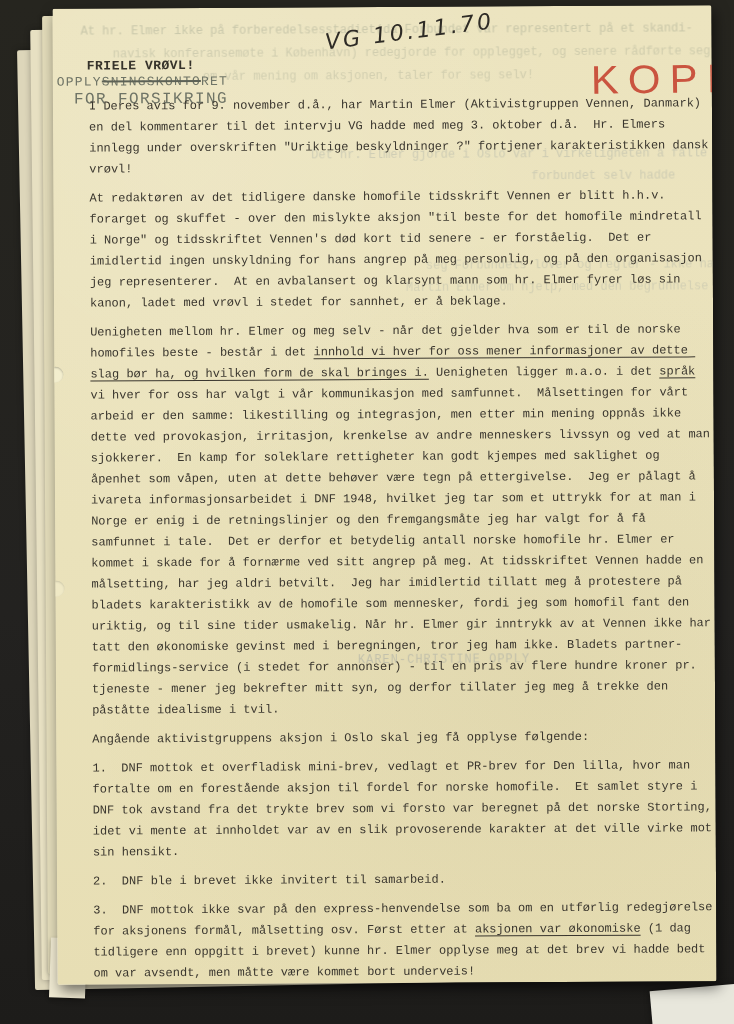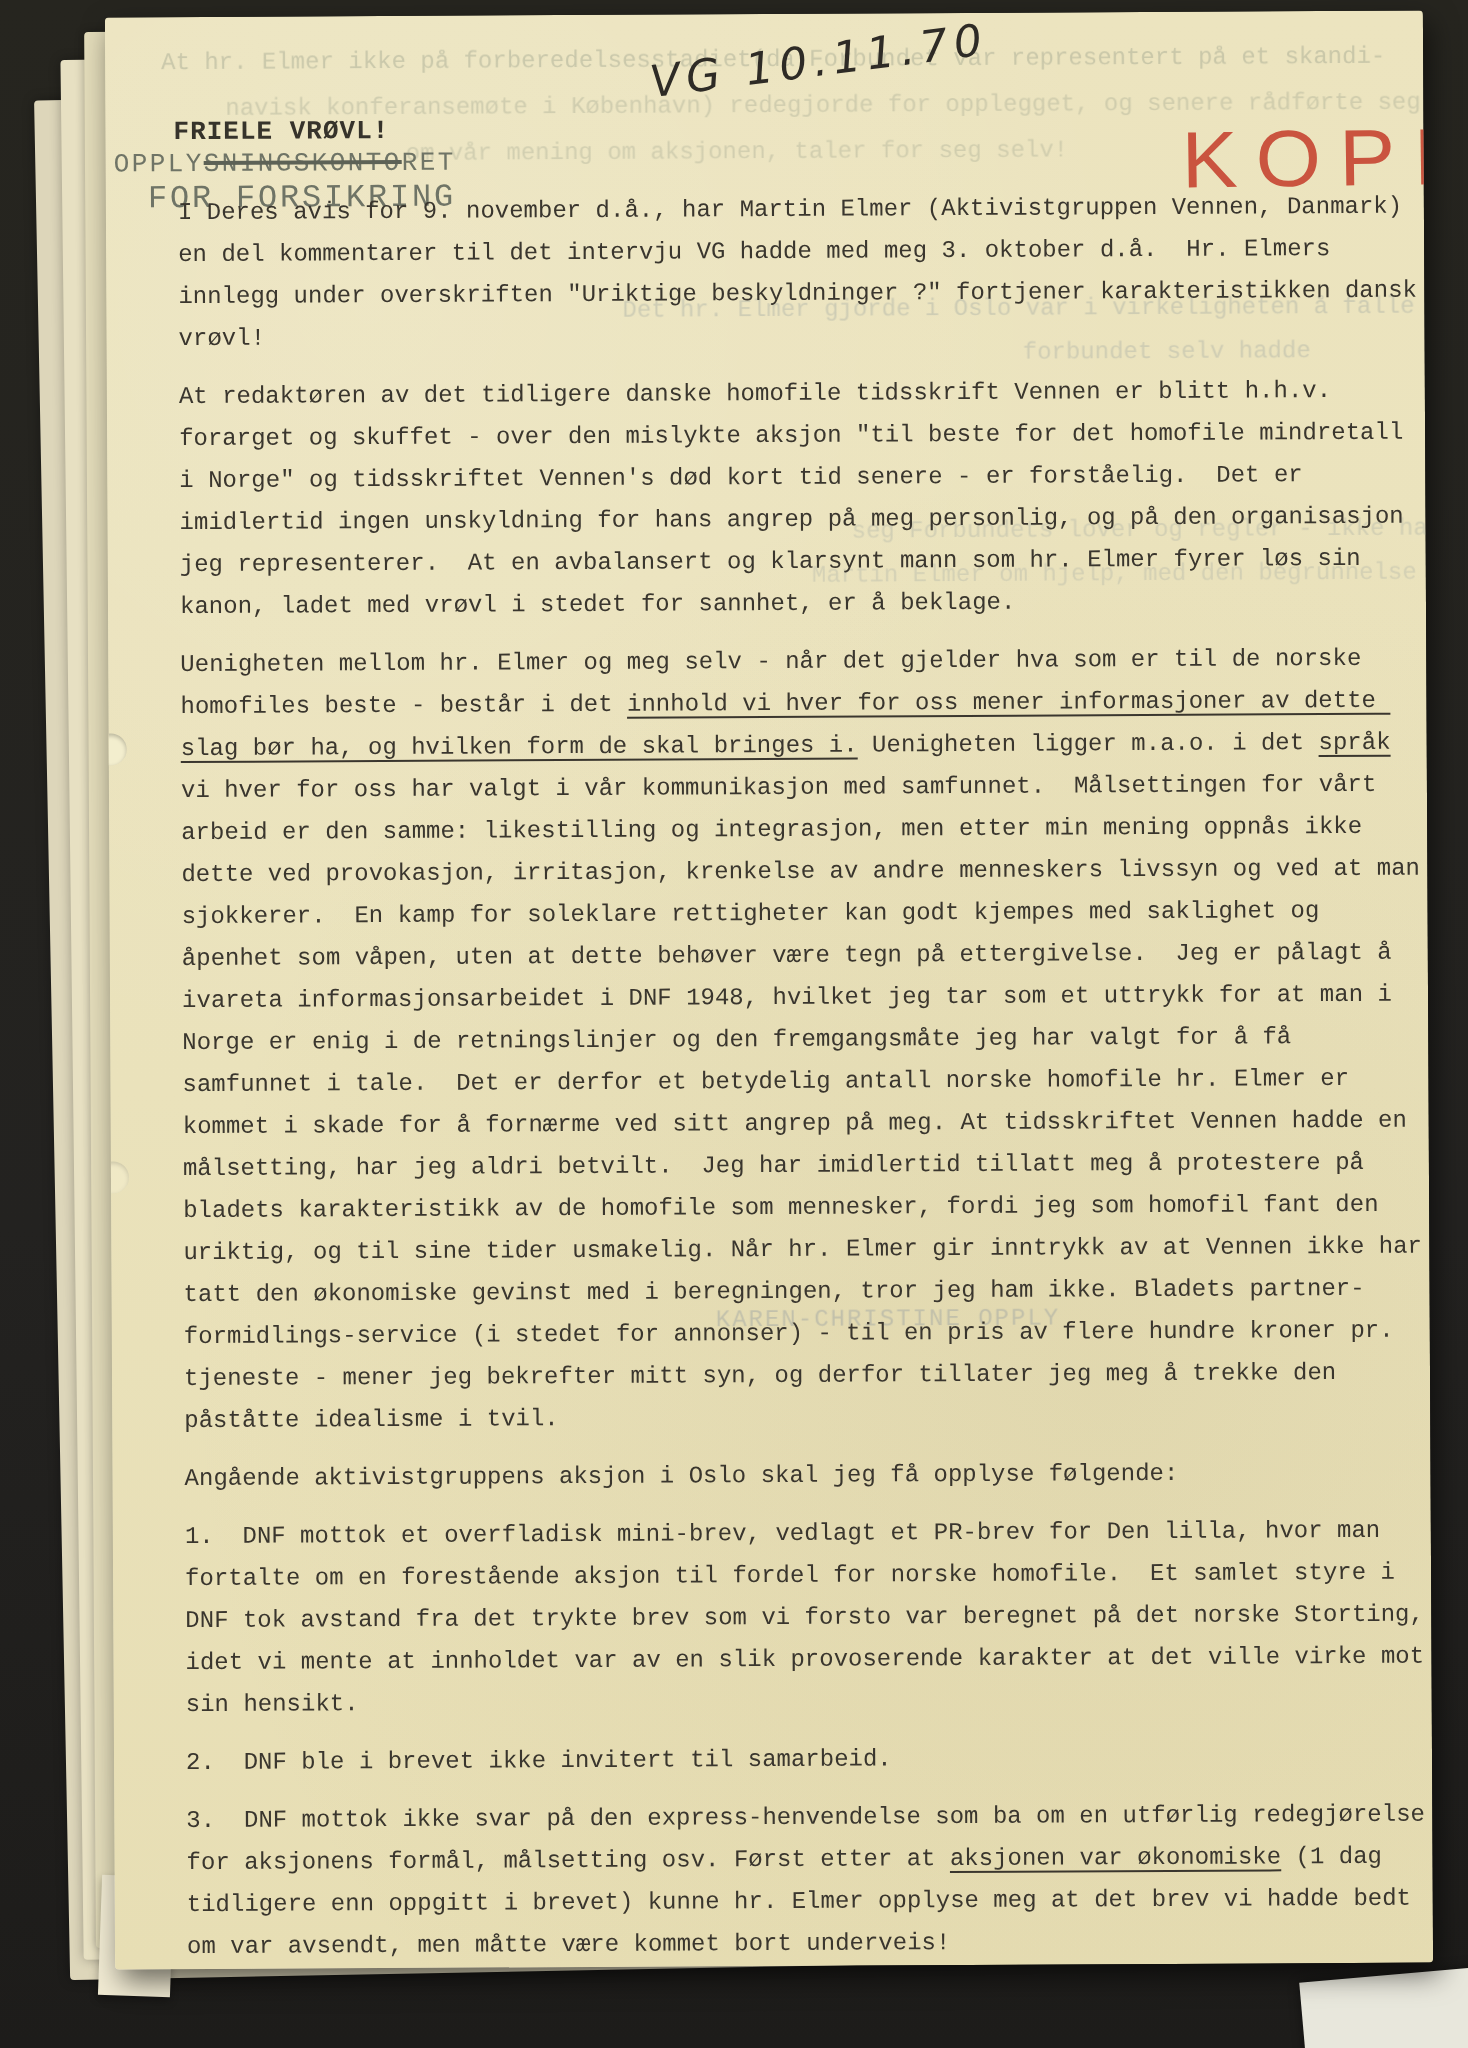--- a/index.html
+++ b/index.html
@@ -38,21 +38,21 @@
   .punch.p2{top:572px;opacity:.6;}
   
   .ghost-layer{position:absolute;inset:0;pointer-events:none;}
   .ghost{position:absolute;white-space:nowrap;color:#9aa08b;opacity:.42;
     font:12px/14px "Liberation Mono","DejaVu Sans Mono",monospace;
     filter:blur(.3px);}
   .ghost:nth-child(1){left:28px;top:16px;}
   .ghost:nth-child(2){left:60px;top:39px;opacity:.34;}
   .ghost:nth-child(3){left:150px;top:62px;opacity:.32;}
   .ghost:nth-child(4){left:258px;top:141px;opacity:.36;color:#9aa3a0;}
-  .ghost:nth-child(5){left:458px;top:163px;opacity:.34;color:#9aa3a0;}
+  .ghost:nth-child(5){left:478px;top:163px;opacity:.34;color:#9aa3a0;}
   .ghost:nth-child(6){left:372px;top:252px;opacity:.30;color:#9aa3a0;}
   .ghost:nth-child(7){left:352px;top:274px;opacity:.28;color:#9aa3a0;}
   .ghost:nth-child(8){left:302px;top:646px;opacity:.40;letter-spacing:1px;color:#9099a0;}
   
   .title{position:absolute;left:34px;top:50px;
     font:bold 13px/15px "Liberation Mono","DejaVu Sans Mono",monospace;
     color:#36332b;letter-spacing:.5px;}
   .letterhead{position:absolute;left:4px;top:66px;color:#6f7466;
     font-family:Liberation Mono, monospace;text-align:right;}
   .lh1{font-size:13px;letter-spacing:1.2px;}

